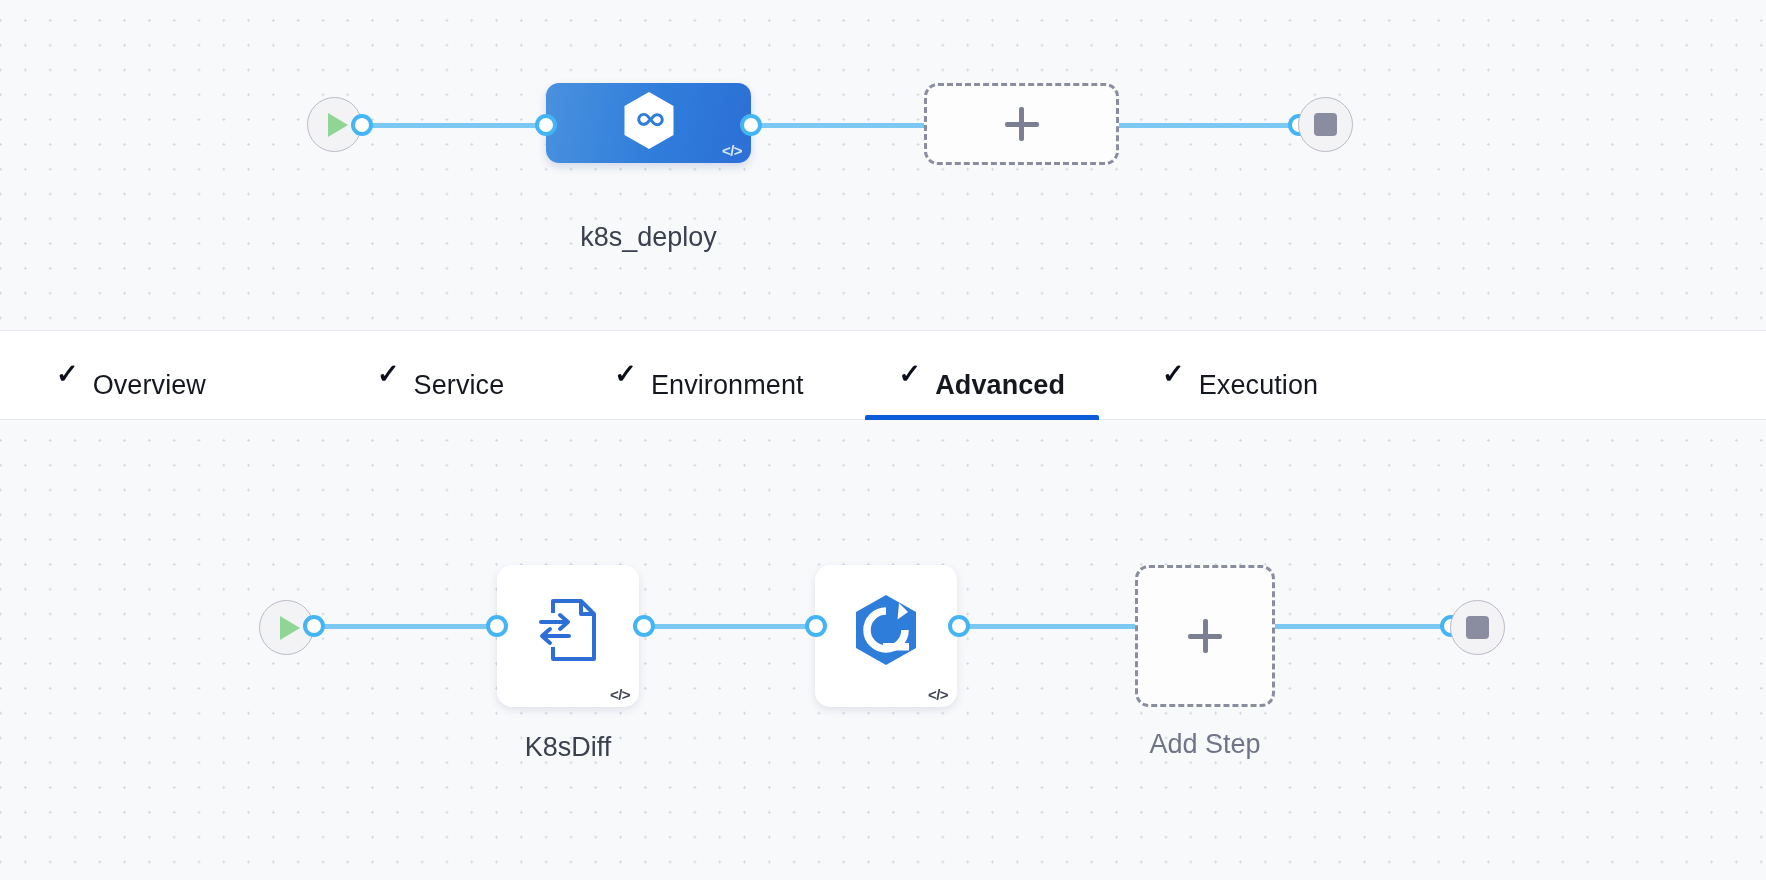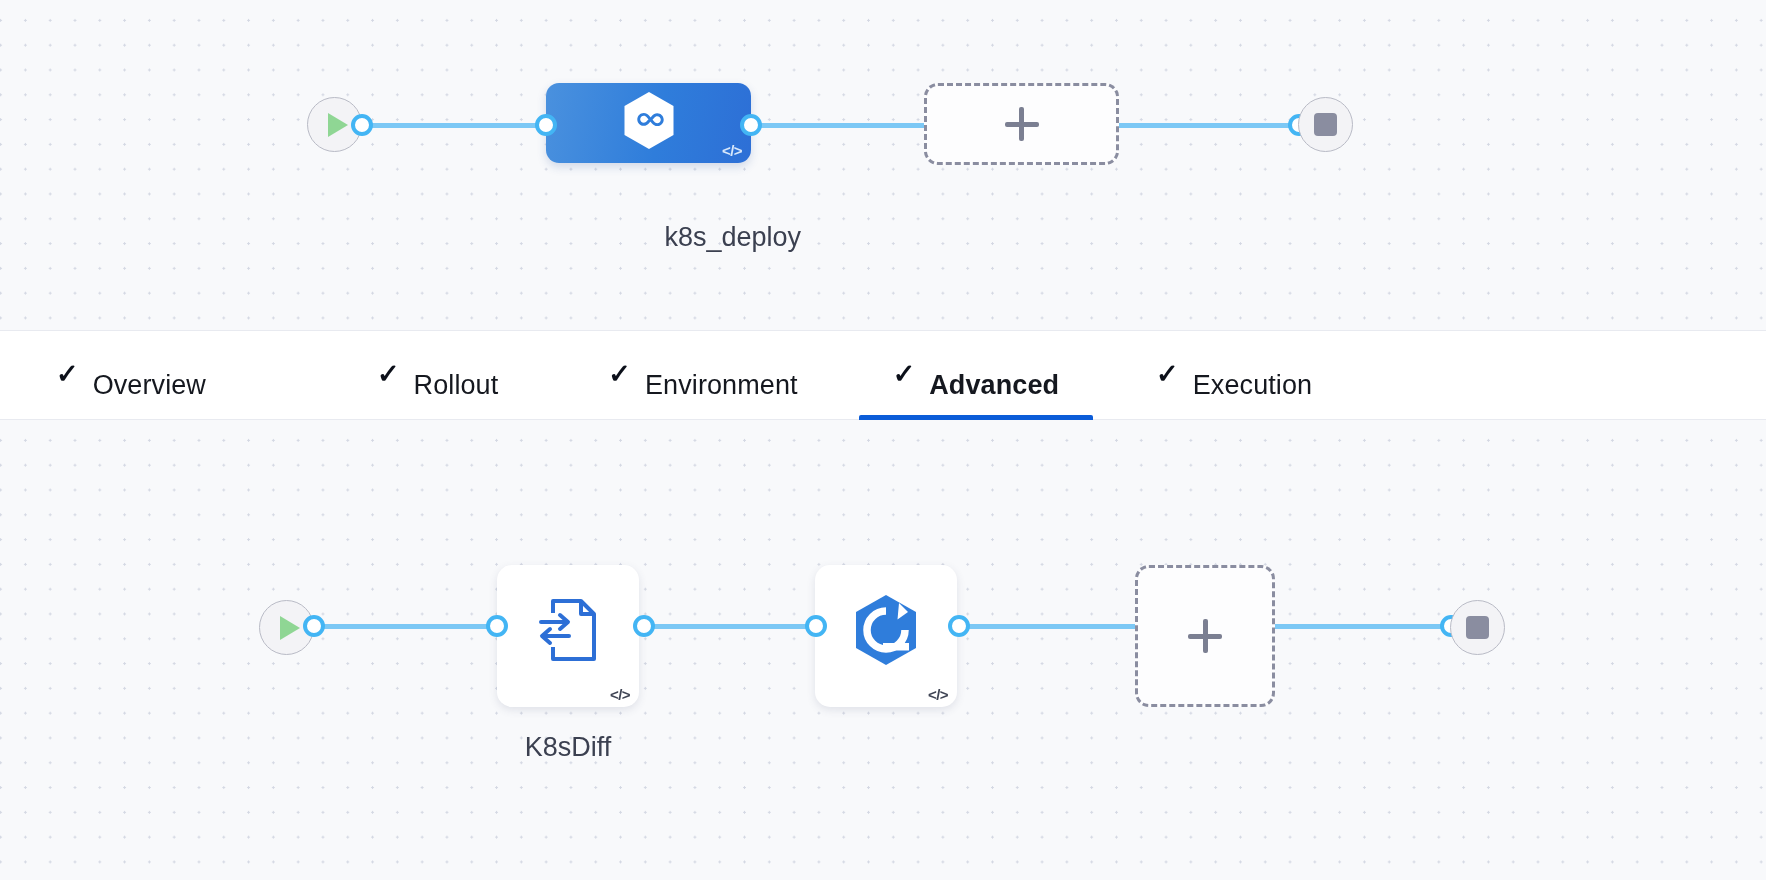--- a/index.html
+++ b/index.html
@@ -211,41 +211,41 @@
 
     <div class="stage-node" style="left:546px; top:83px; width:205px; height:80px;">
       <svg class="icon-svg" style="position:absolute; left:50%; top:50%; transform:translate(-50%,-54%);" width="54" height="60" viewBox="0 0 54 60">
         <path d="M27 1.5 L51.5 15.5 V44.5 L27 58.5 L2.5 44.5 V15.5 Z" fill="#ffffff"></path>
         <path d="M21.8 35.2 c-3.6 0 -6.5 -2.9 -6.5 -6.4 0 -3.6 2.9 -6.5 6.5 -6.5 2.2 0 3.9 1.1 5.2 2.6 l5.1 6.1 c0.9 1.1 1.9 1.7 3.1 1.7 2 0 3.6 -1.6 3.6 -3.5 0 -2 -1.6 -3.6 -3.6 -3.6 -1.2 0 -2.2 0.6 -3.1 1.7 l-1.8 2.1 -1.9 -2.3 1.6 -1.9 c1.3 -1.5 3 -2.6 5.2 -2.6 3.6 0 6.5 2.9 6.5 6.5 0 3.5 -2.9 6.4 -6.5 6.4 -2.2 0 -3.9 -1.1 -5.2 -2.6 l-5.1 -6.1 c-0.9 -1.1 -1.9 -1.7 -3.1 -1.7 -2 0 -3.6 1.6 -3.6 3.6 0 1.9 1.6 3.5 3.6 3.5 1.2 0 2.2 -0.6 3.1 -1.7 l1.8 -2.1 1.9 2.3 -1.6 1.9 c-1.3 1.5 -3 2.6 -5.2 2.6 z" fill="#2f7ddb"></path>
       </svg>
       <span class="code-badge on-blue">&lt;/&gt;</span>
     </div>
     <div class="dot" style="left:535px; top:114px;"></div>
     <div class="dot" style="left:740px; top:114px;"></div>
-    <div class="node-label" style="left:496px; top:218px; width:305px;text-align:right;">k8s_deploy</div>
+    <div class="node-label" style="left:496px; top:218px; width:305px;">k8s_deploy</div>
 
     <div class="add-node" style="left:924px; top:83px; width:195px; height:82px;">
       <div class="plus"></div>
     </div>
 
     <div class="dot" style="left:1288px; top:114px;"></div>
     <div class="terminal" style="left:1298px; top:97px; width:55px; height:55px;">
       <div class="stop-sq"></div>
     </div>
   </div>
 
   <div class="tabbar">
     <div class="tab" style="margin-left:22px;">
       <span class="check">✓</span>
       <span class="tab-label">Overview</span>
 
     </div>
     <div class="tab" style="margin-left:103px;">
       <span class="check">✓</span>
-      <span class="tab-label">Rollout</span>
+      <span class="tab-label">Service</span>
 
     </div>
     <div class="tab" style="margin-left:42px;">
       <span class="check">✓</span>
       <span class="tab-label">Environment</span>
 
     </div>
     <div class="tab active" style="margin-left:27px;">
       <span class="check">✓</span>
       <span class="tab-label">Advanced</span>
@@ -294,20 +294,21 @@
         <rect x="31" y="50" width="26" height="7.5" fill="#ffffff"></rect>
       </svg>
       <span class="code-badge on-white">&lt;/&gt;</span>
     </div>
     <div class="dot" style="left:805px; top:195px;"></div>
     <div class="dot" style="left:948px; top:195px;"></div>
 
     <div class="add-node" style="left:1135px; top:145px; width:140px; height:142px;">
       <div class="plus"></div>
     </div>
+    <div class="node-label muted" style="left:1080px; top:305px; width:250px;">Add Step</div>
 
     <div class="dot" style="left:1440px; top:195px;"></div>
     <div class="terminal" style="left:1450px; top:180px; width:55px; height:55px;">
       <div class="stop-sq"></div>
     </div>
   </div>
 
 </div>
 
 </body></html>

